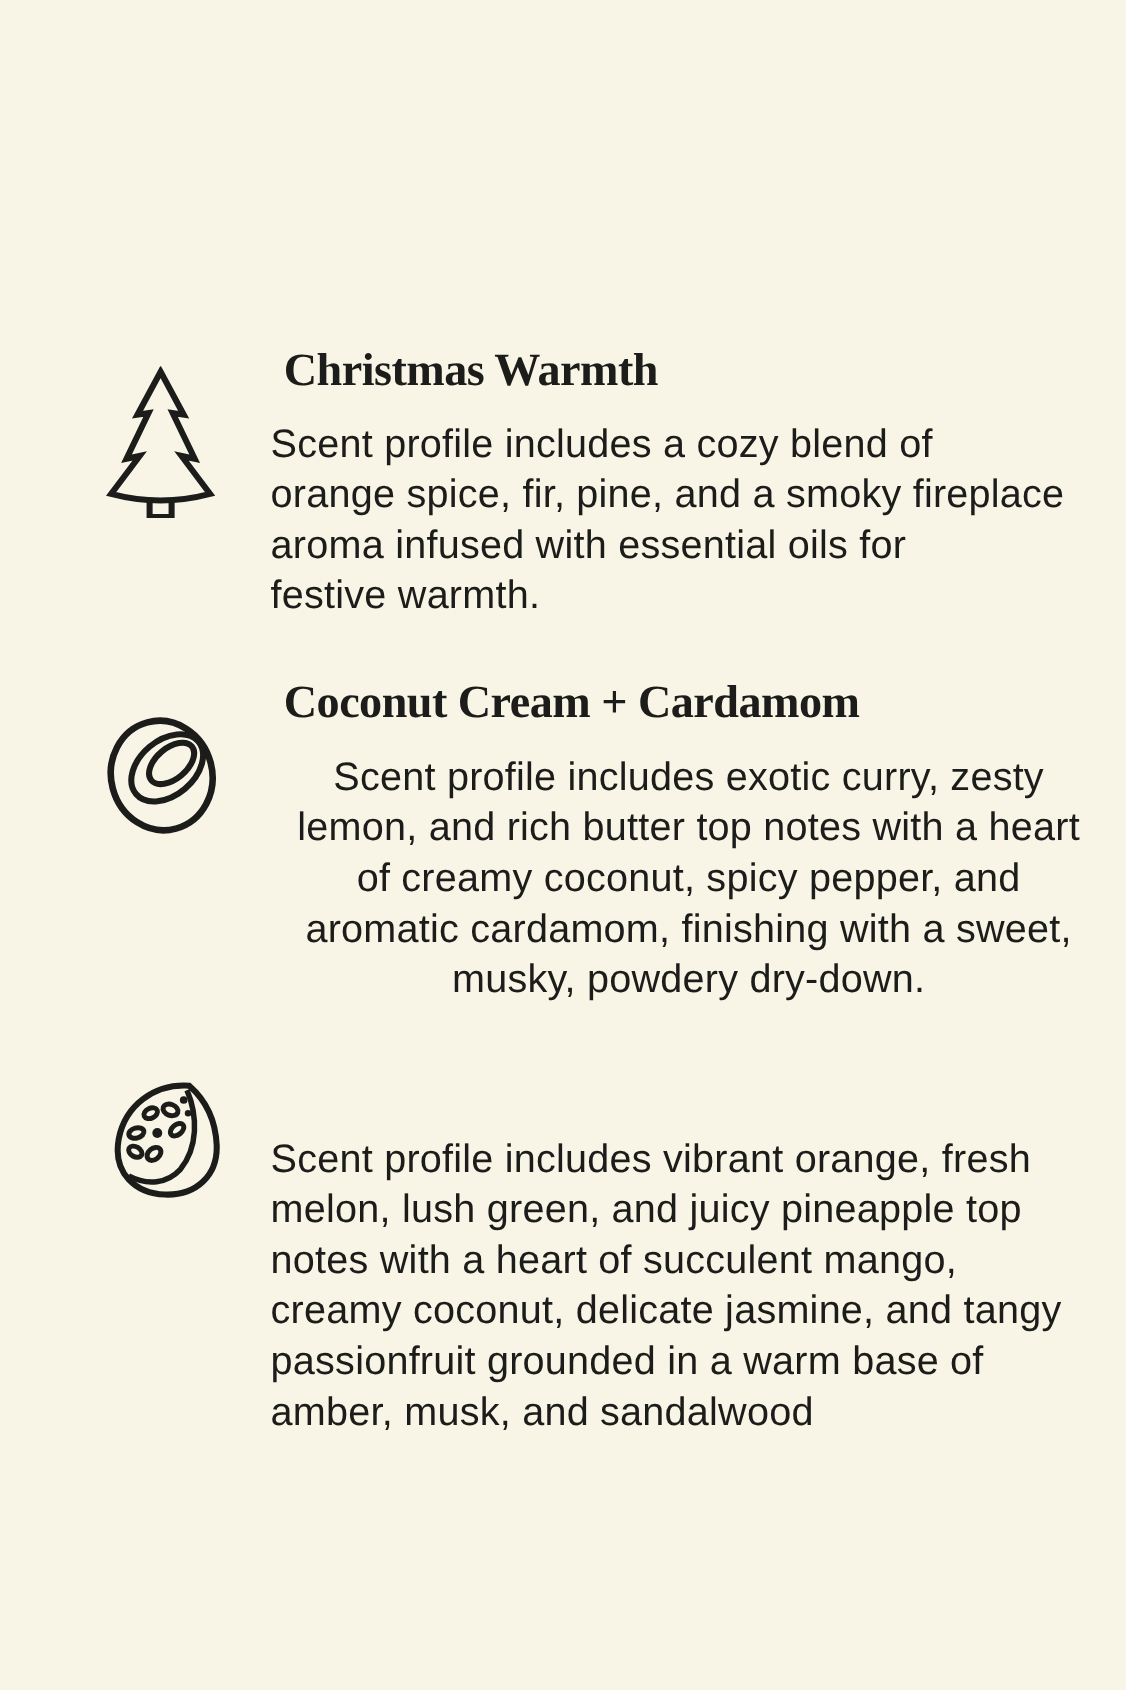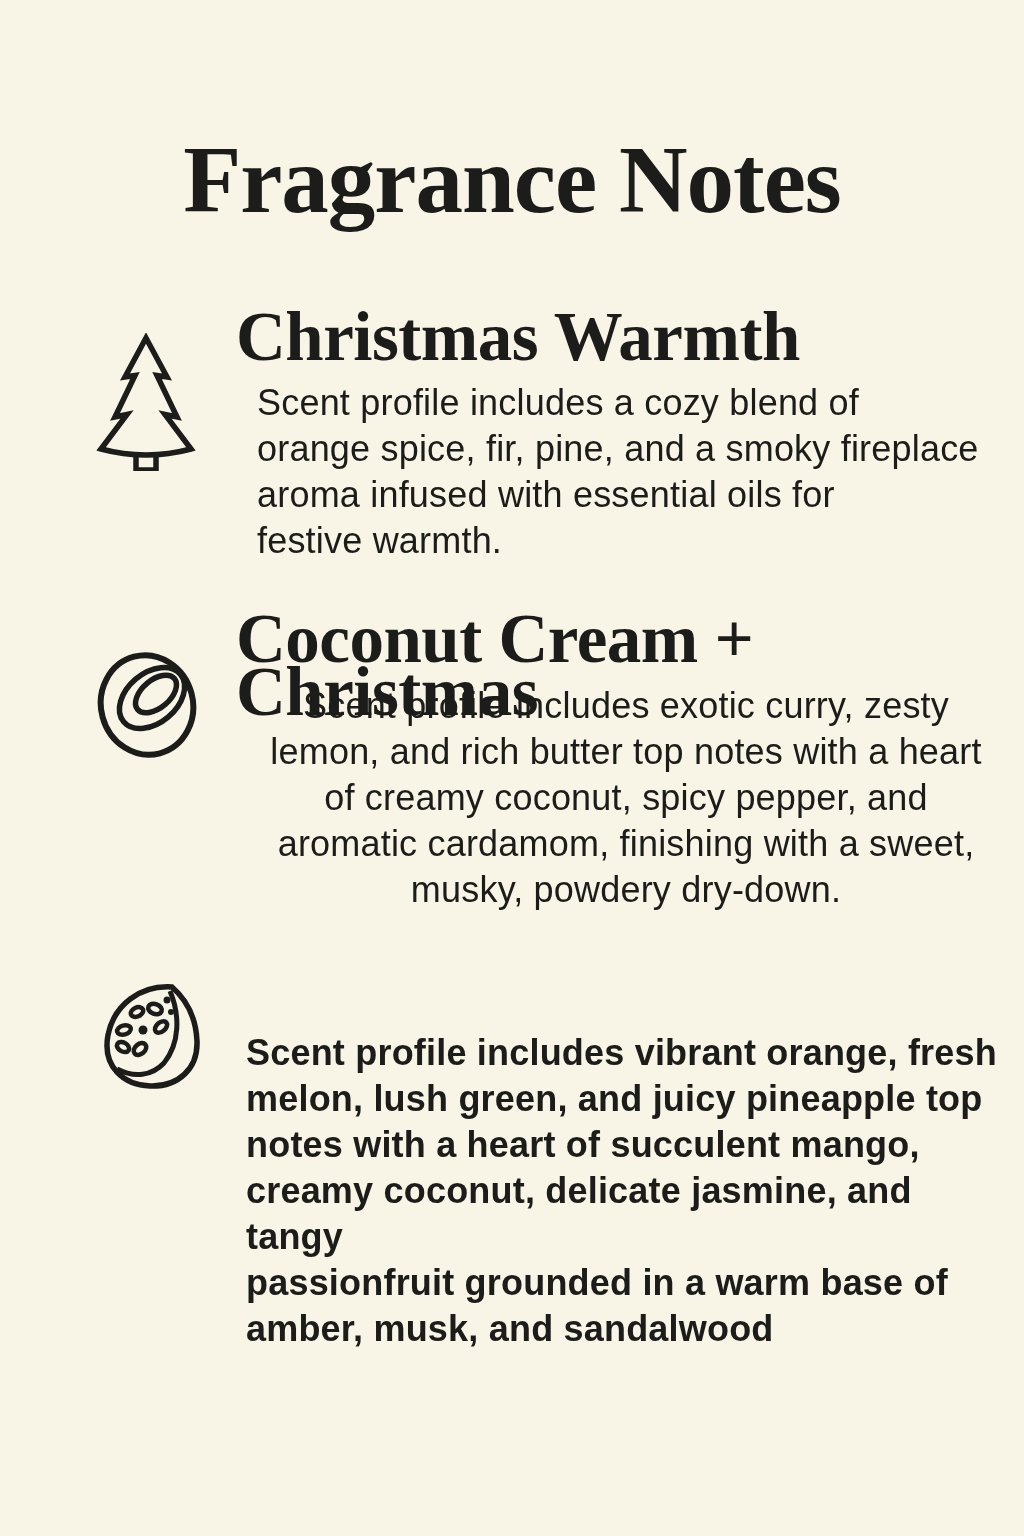--- a/index.html
+++ b/index.html
@@ -24,81 +24,80 @@
     text-align: center;
     font-family: "Liberation Serif", serif;
     font-weight: 700;
     font-size: 95px;
     line-height: 95px;
     letter-spacing: -1px;
   }
 
   .note-title {
     position: absolute;
-    left: 236px;
+    left: 258px;
     margin: 0;
     font-family: "Liberation Serif", serif;
     font-weight: 600;
-    font-size: 69px;
+    font-size: 42px;
     line-height: 53px;
     letter-spacing: -0.5px;
   }
   .t1 { top: 311px; }
   .t2 { top: 613px; }
   .t3 { top: 959px; }
 
   .note-desc {
     position: absolute;
     left: 246px;
     width: 760px;
     margin: 0;
     font-family: "Liberation Sans", sans-serif;
     font-weight: 400;
     font-size: 36px;
     line-height: 46px;
     letter-spacing: 0.2px;
     white-space: pre-line;
   }
-  .d1 { top: 380px; margin-left: 11px; }
+  .d1 { top: 380px; }
   .d2 { top: 683px; text-align: center; }
-  .d3 { top: 1030px; font-weight: bold; }
+  .d3 { top: 1030px; }
 
   .icon { position: absolute; display: block; }
   .icon svg { display: block; width: 100%; height: 100%; }
   .icon-tree         { left: 95px;  top: 333px; width: 102px; height: 138px; }
   .icon-coconut      { left: 95px;  top: 648px; width: 106px; height: 112px; }
   .icon-passionfruit { left: 100px; top: 983px; width: 106px; height: 107px; }
 </style>
 </head>
 <body>
 
 <div class="page">
 
-  <h1 class="title">Fragrance Notes</h1>
 
   <span class="icon icon-tree">
     <svg viewBox="0 0 102 138" xmlns="http://www.w3.org/2000/svg" fill="none" stroke="#1c1c1a" stroke-width="5.5" stroke-linejoin="miter">
       <path d="M51 5 L72 44 L62 42.5 L82 84 L70 81.5 L96 116 Q51 128 6 116 L32 81.5 L20 84 L40 42.5 L30 44 Z"></path>
       <path d="M41 121 V137 H61 V121"></path>
     </svg>
   </span>
   <h2 class="note-title t1">Christmas Warmth</h2>
   <p class="note-desc d1">Scent profile includes a cozy blend of
 orange spice, fir, pine, and a smoky fireplace
 aroma infused with essential oils for
 festive warmth.</p>
 
   <span class="icon icon-coconut">
     <svg viewBox="0 0 106 112" xmlns="http://www.w3.org/2000/svg" fill="none" stroke="#1c1c1a" stroke-width="6">
       <ellipse cx="52" cy="57" rx="46" ry="50" transform="rotate(-15 52 57)"></ellipse>
       <ellipse cx="57" cy="50" rx="37" ry="25" transform="rotate(-40 57 50)" stroke-width="5.5"></ellipse>
       <ellipse cx="61" cy="46" rx="24" ry="14" transform="rotate(-40 61 46)" stroke-width="5.5"></ellipse>
     </svg>
   </span>
-  <h2 class="note-title t2">Coconut Cream + Christmas</h2>
+  <h2 class="note-title t2">Coconut Cream + Cardamom</h2>
   <p class="note-desc d2">Scent profile includes exotic curry, zesty
 lemon, and rich butter top notes with a heart
 of creamy coconut, spicy pepper, and
 aromatic cardamom, finishing with a sweet,
 musky, powdery dry-down.</p>
 
   <span class="icon icon-passionfruit">
     <svg viewBox="0 0 106 107" xmlns="http://www.w3.org/2000/svg" fill="none" stroke="#1c1c1a" stroke-width="5.5">
       <path d="M72 4 C 40 2 14 22 8 52 C 2 84 24 102 50 103 C 78 104 98 86 97 58 C 96 36 88 18 72 4 Z"></path>
       <path d="M70 8 C 80 32 80 60 64 80 C 52 93 34 95 17 86" stroke-width="5"></path>

